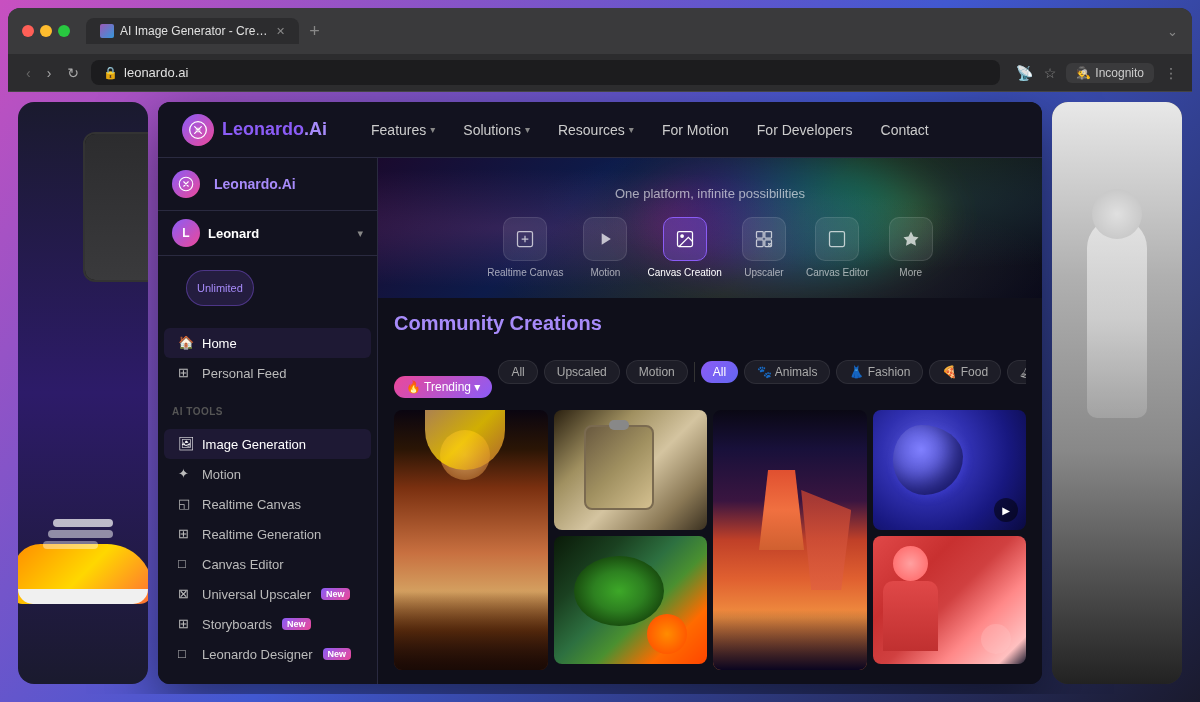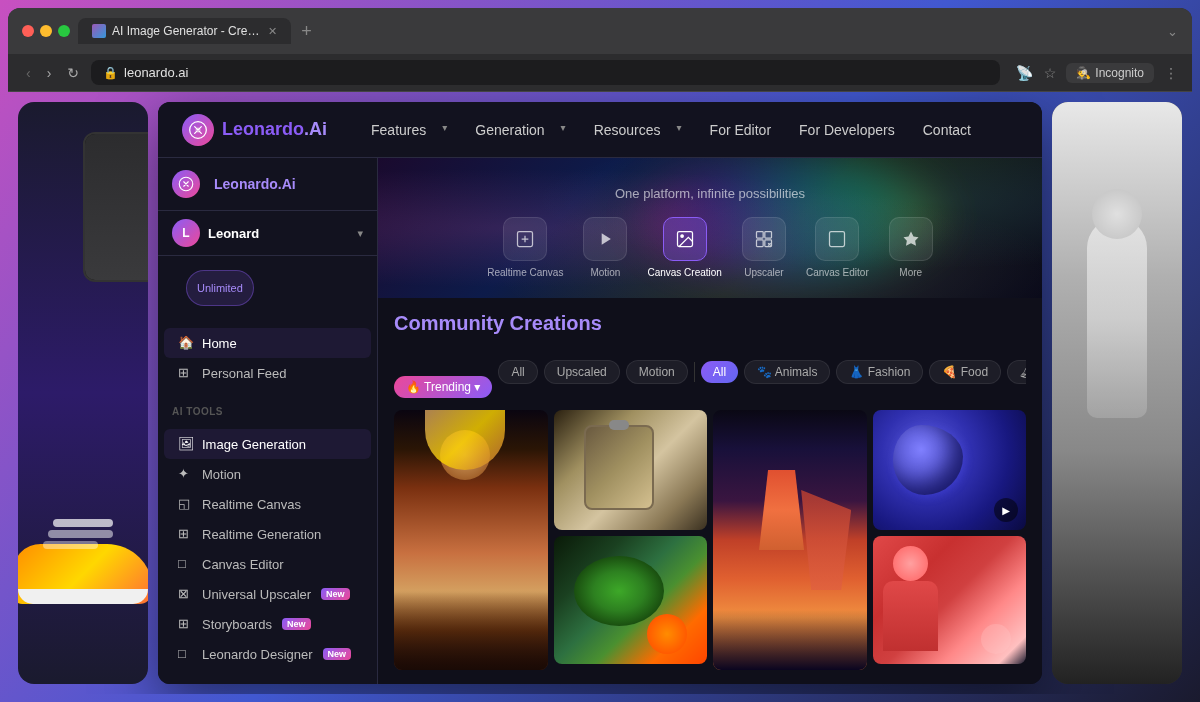--- a/index.html
+++ b/index.html
@@ -16,21 +16,21 @@
     
     .browser-chrome {
       background: #2c2c2e;
       border-radius: 12px 12px 0 0;
       flex-shrink: 0;
     }
     .browser-titlebar {
       display: flex;
       align-items: center;
       padding: 10px 14px;
-      gap: 0;
+      gap: 8px;
       background: #3a3a3c;
       border-radius: 12px 12px 0 0;
     }
     .traffic-lights {
       display: flex;
       gap: 6px;
       align-items: center;
     }
     .traffic-light {
       width: 12px; height: 12px;
@@ -208,22 +208,22 @@
       gap: 4px;
       flex: 1;
     }
     .leo-nav-link {
       color: #ccc;
       font-size: 14px;
       padding: 6px 12px;
       border-radius: 6px;
       cursor: pointer;
       display: flex;
-      align-items: flex-start;
-      gap: 16px;
+      align-items: center;
+      gap: 4px;
     }
     .chevron { font-size: 10px; color: #888; }
     .leo-launch-btn {
       background: #2a2a40;
       color: white;
       border: 1px solid #4a4a60;
       border-radius: 8px;
       padding: 8px 18px;
       font-size: 14px;
       cursor: pointer;
@@ -592,29 +592,29 @@
             <span>Leonardo</span><span style="color:#a78bfa;">.Ai</span>
           </span>
         </div>
 
         <div class="leo-nav-links">
           <div class="leo-nav-link">
             <span>Features</span>
               <span class="chevron">▾</span>
           </div>
           <div class="leo-nav-link">
-            <span>Generation</span>
+            <span>Solutions</span>
               <span class="chevron">▾</span>
           </div>
           <div class="leo-nav-link">
             <span>Resources</span>
               <span class="chevron">▾</span>
           </div>
           <div class="leo-nav-link">
-            <span>For Editor</span>
+            <span>For Motion</span>
           </div>
           <div class="leo-nav-link">
             <span>For Developers</span>
           </div>
           <div class="leo-nav-link">
             <span>Contact</span>
           </div>
         </div>
 
       </div>

